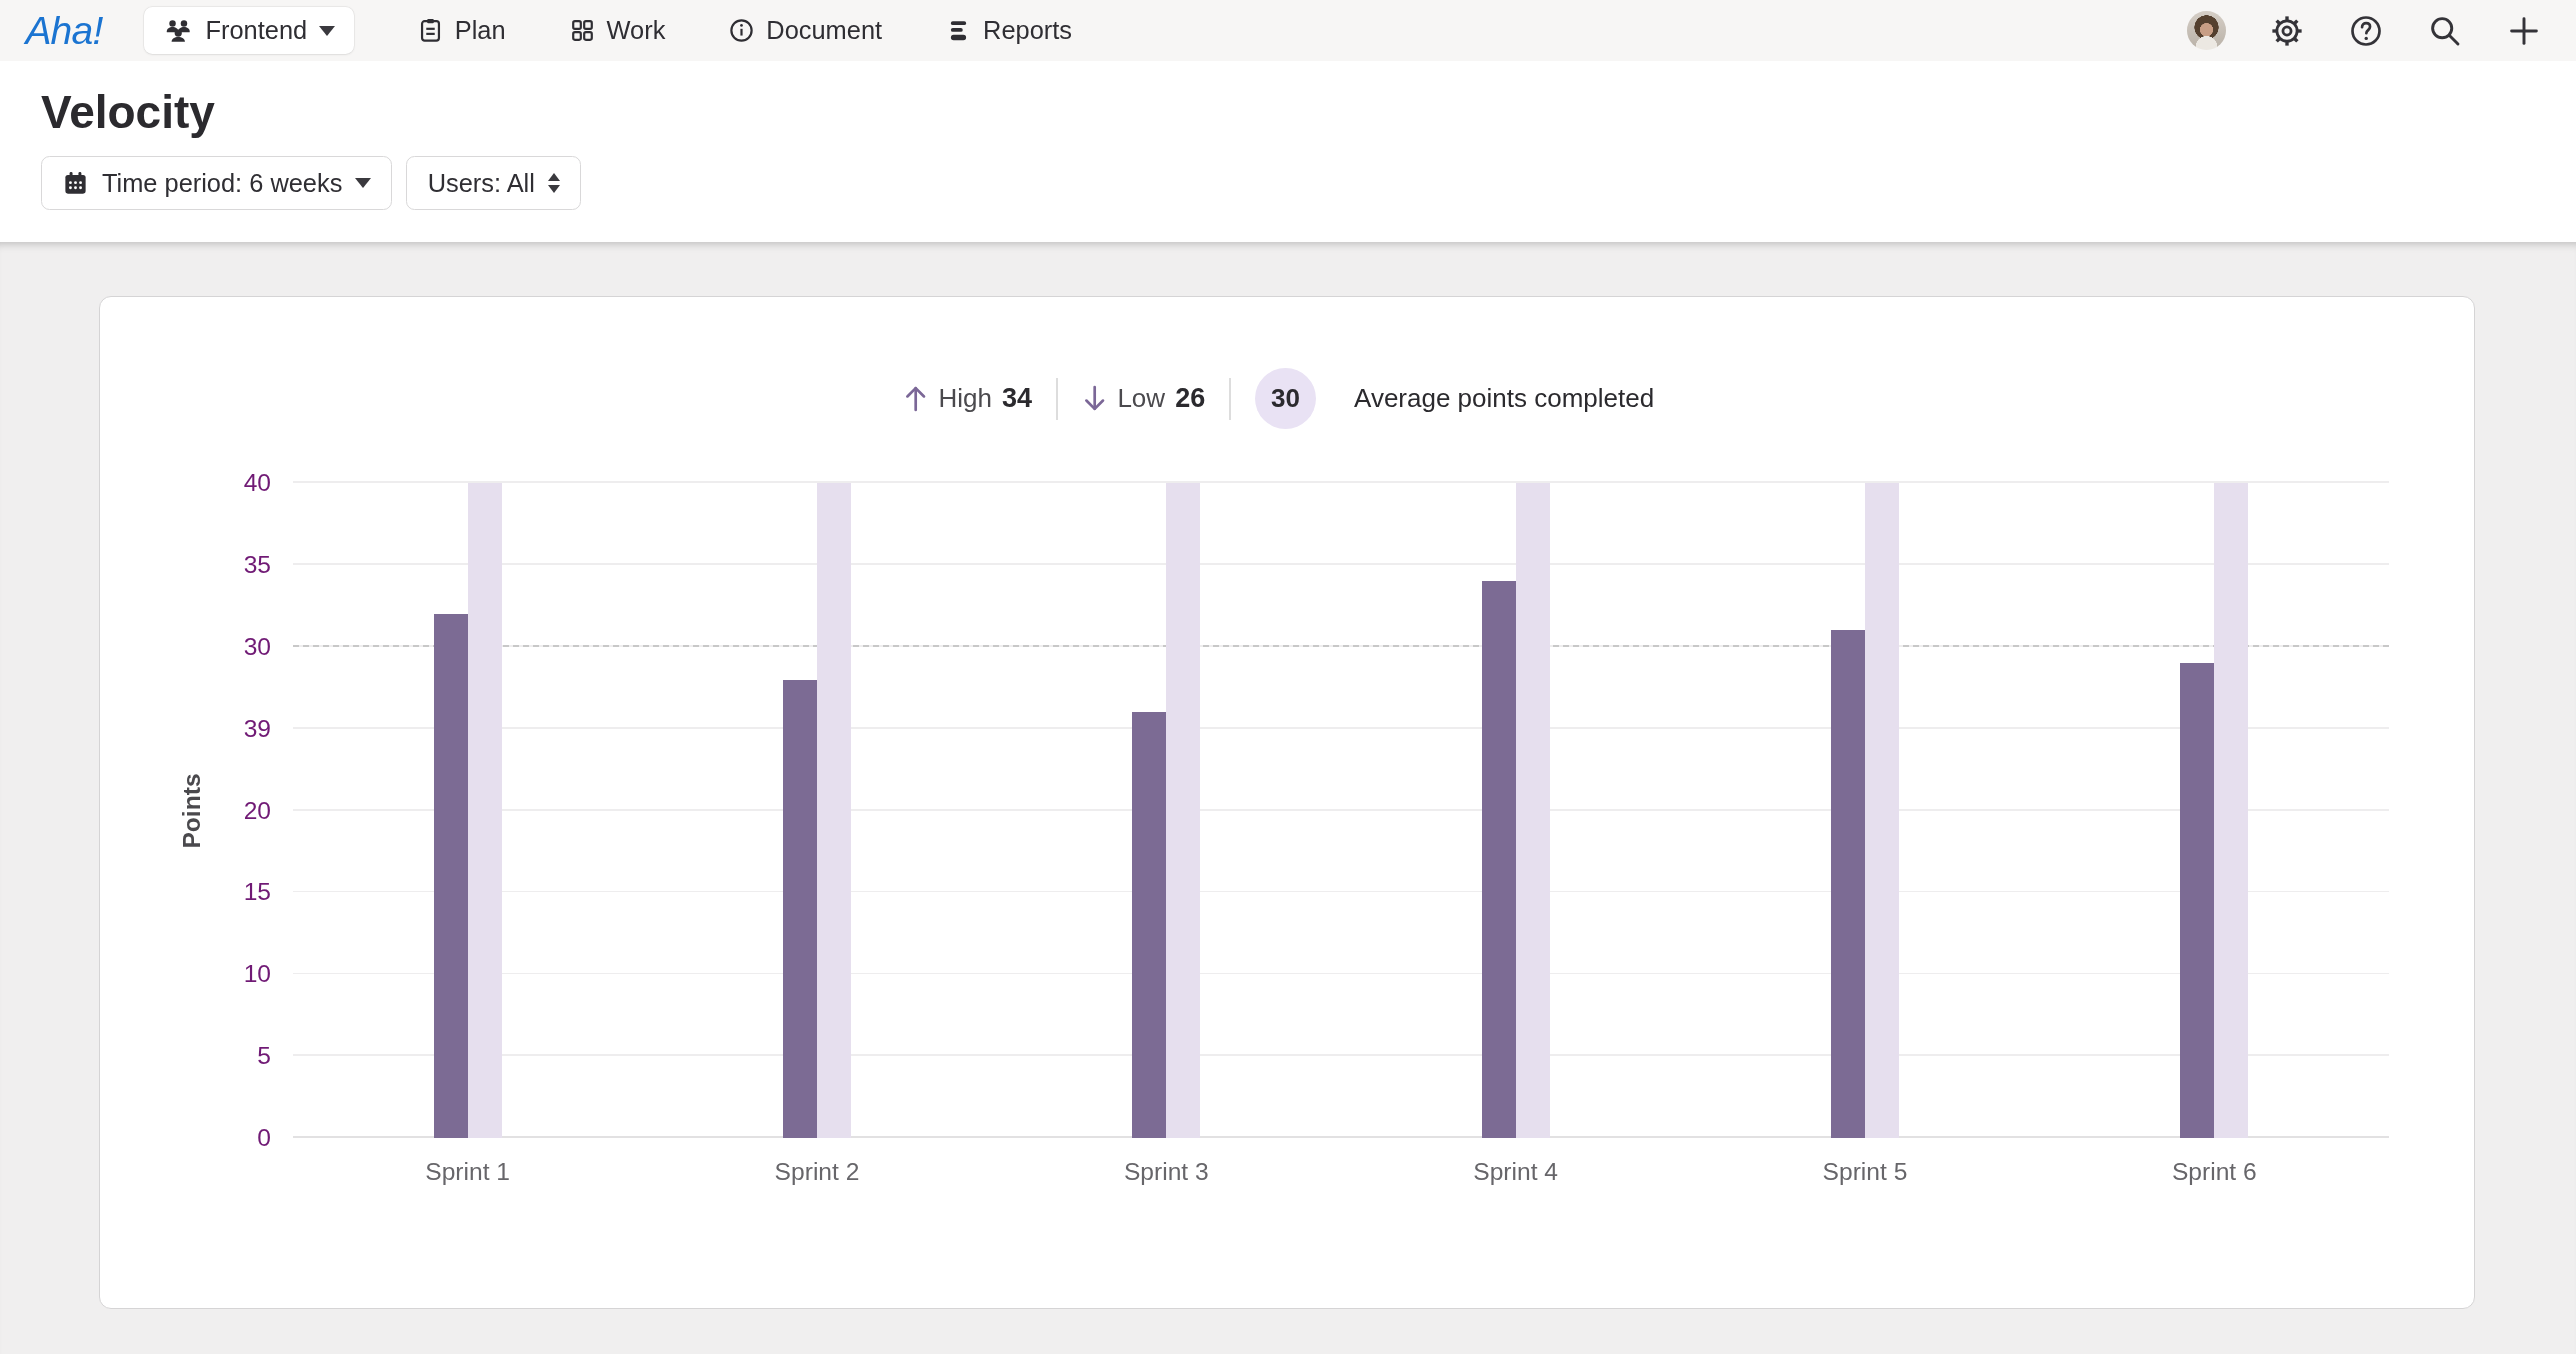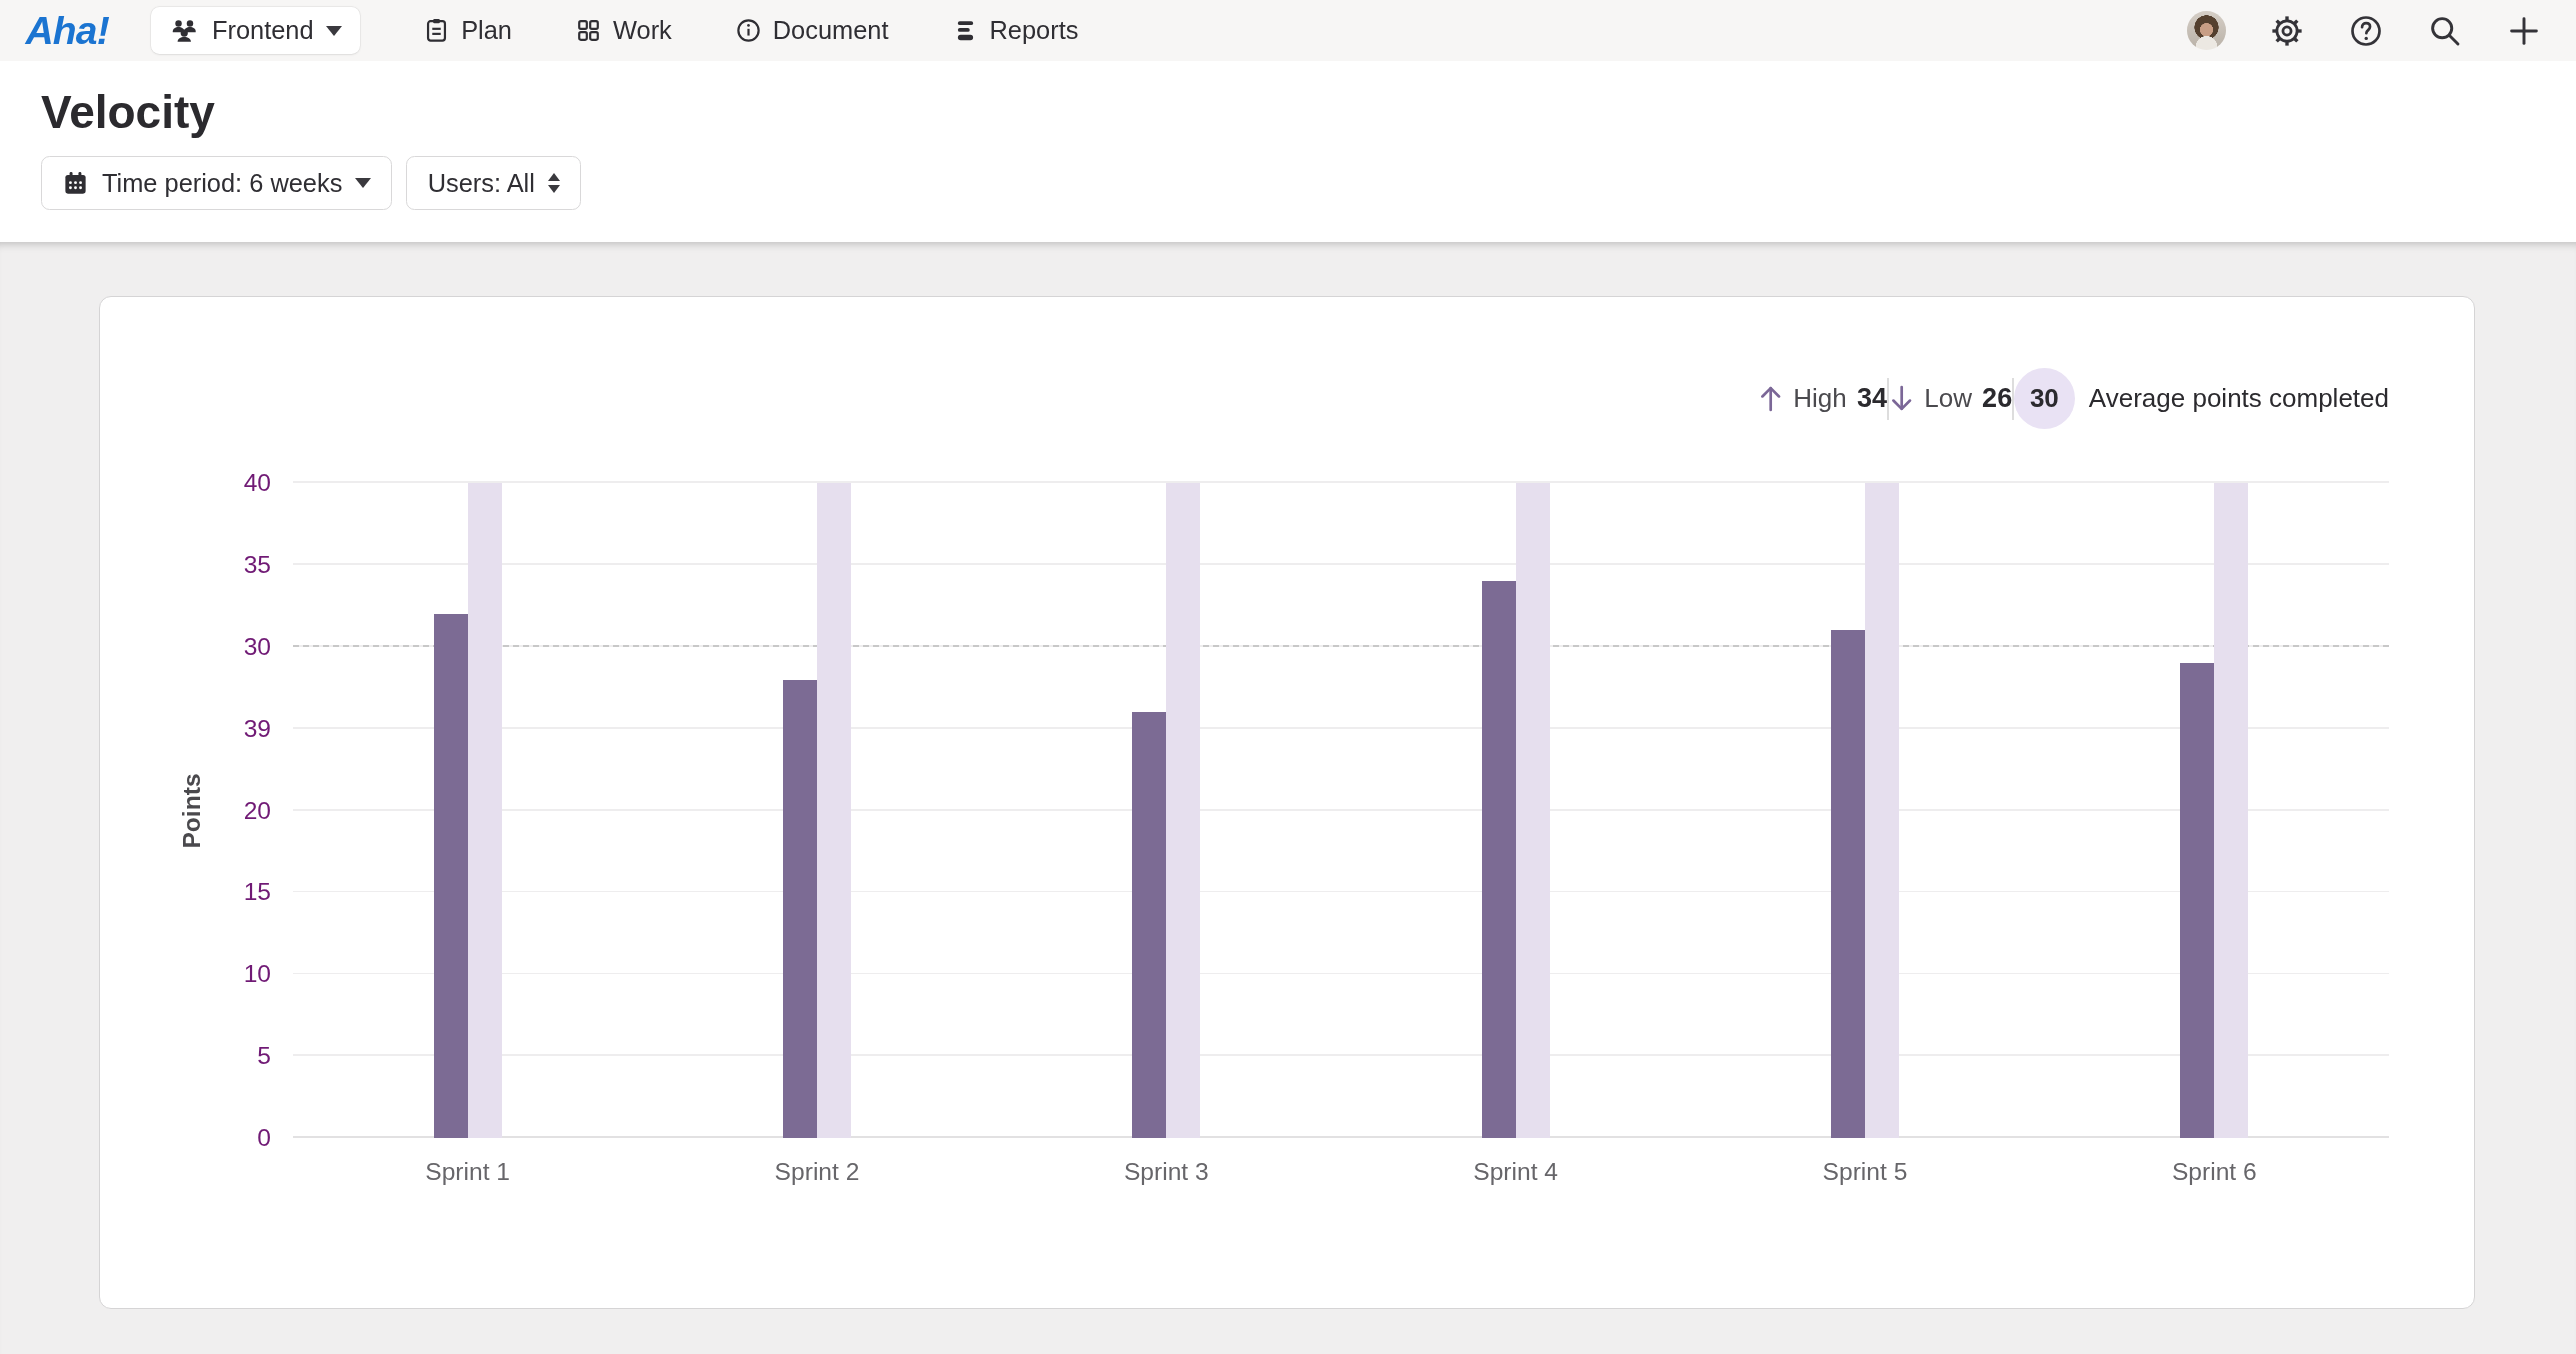--- a/index.html
+++ b/index.html
@@ -9,21 +9,21 @@
     --badge-bg:#e9e2f4;
     --avg-line:#c8c8c8;
     --stat-arrow:#7b6797;
   }
   *{box-sizing:border-box;margin:0;padding:0}
   html,body{width:2576px;height:1355px;overflow:hidden}
   body{font-family:"Liberation Sans","DejaVu Sans",sans-serif;background:#fff;color:#2b2a2e}
 
   
   .nav{height:61px;background:#f7f6f5;display:flex;align-items:center;padding:0 34px 0 25.4px}
-  .logo{font-size:39px;font-weight:bold;font-style:italic;color:var(--brand-blue);letter-spacing:-0.8px;margin-right:42px;cursor:pointer}
+  .logo{font-size:39px;font-weight:normal;font-style:italic;color:var(--brand-blue);letter-spacing:-0.8px;margin-right:42px;cursor:pointer}
   .workspace-pill{display:flex;align-items:center;gap:12px;background:#fff;border-radius:8.5px;height:47px;padding:0 18.6px;font-size:25.4px;color:#2f2e33;box-shadow:0 0 0 0.8px rgba(0,0,0,.05),0 0.8px 2.5px rgba(0,0,0,.07);cursor:pointer}
   .nav-item{display:flex;align-items:center;gap:11px;font-size:25.4px;color:#2f2e33;margin-left:63px;cursor:pointer}
   .nav-spacer{flex:1}
   .nav-right{display:flex;align-items:center;gap:42px}
   .icon-btn{display:flex;align-items:center;justify-content:center;width:37px;height:37px;cursor:pointer}
   .avatar{width:39px;height:39px;border-radius:50%;cursor:pointer;
     background:
       radial-gradient(circle at 50% 92%, #ece8e2 0 26%, transparent 27%),
       radial-gradient(circle at 50% 48%, #c89e85 0 23%, transparent 24%),
       radial-gradient(circle at 50% 42%, #54402f 0 40%, transparent 41%),
@@ -37,21 +37,21 @@
   .header{background:#fff;padding:24px 41px 32px}
   .page-title{font-size:46px;font-weight:bold;color:#2b2a2e;margin-bottom:17px}
   .filter-row{display:flex;gap:14px}
   .filter-btn{display:flex;align-items:center;gap:12.7px;height:54px;background:#fff;border:1.7px solid #d9d8d9;border-radius:8.5px;padding:0 20.3px;font-size:25.4px;color:#2f2e33;cursor:pointer}
 
   
   .content{background:#f0efef;height:1116px;padding:54px 0 0 99px;box-shadow:inset 0 8.5px 8.5px -6.8px rgba(0,0,0,.22)}
   .card{width:2376px;height:1013px;background:#fff;border:1.7px solid #d5d4d5;border-radius:12px;padding:71px 85px 0 68px}
 
   
-  .stats{display:flex;justify-content:flex-end;align-items:center;height:61px;margin-bottom:54px}
+  .stats{display:flex;justify-content:center;align-items:center;gap:24px;height:61px;margin-bottom:54px}
   .stat{display:flex;align-items:center;gap:10.2px}
   .stat-label{font-size:26px;color:#4b4a4e}
   .stat-value{font-size:27px;font-weight:bold;color:#2b2a2e}
   .stat-divider{width:1.7px;height:42px;background:#ddd}
   .avg-badge{width:61px;height:61px;border-radius:50%;background:var(--badge-bg);display:flex;align-items:center;justify-content:center;font-size:26px;font-weight:bold;color:#2b2a2e}
   .avg-label{font-size:26px;color:#2b2a2e;margin-left:14px}
 
   
   .chart-area{display:flex}
   .y-title-col{width:47px;position:relative;height:655px}

